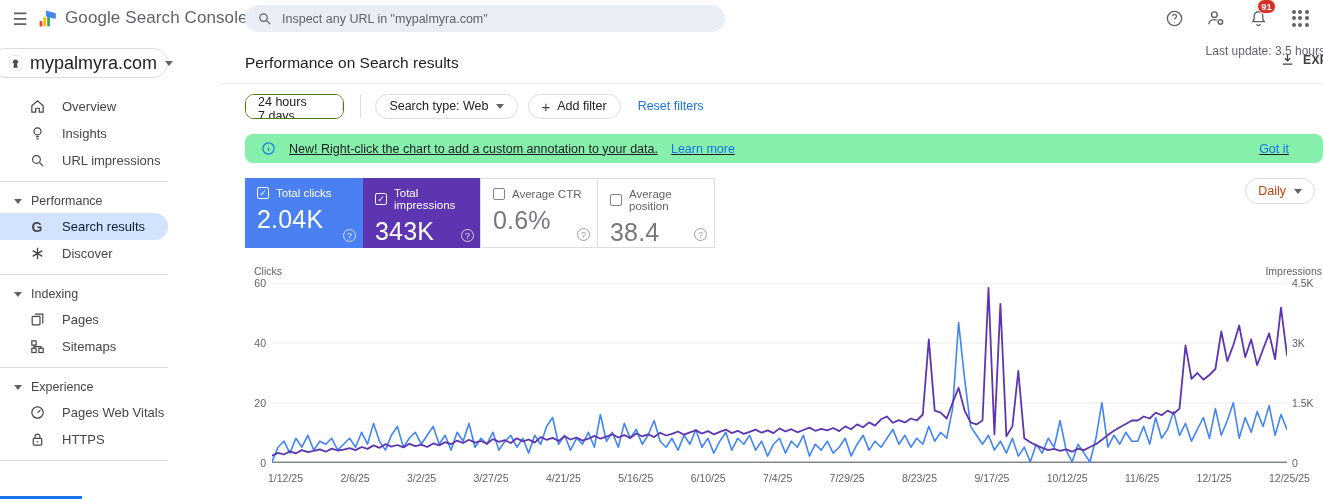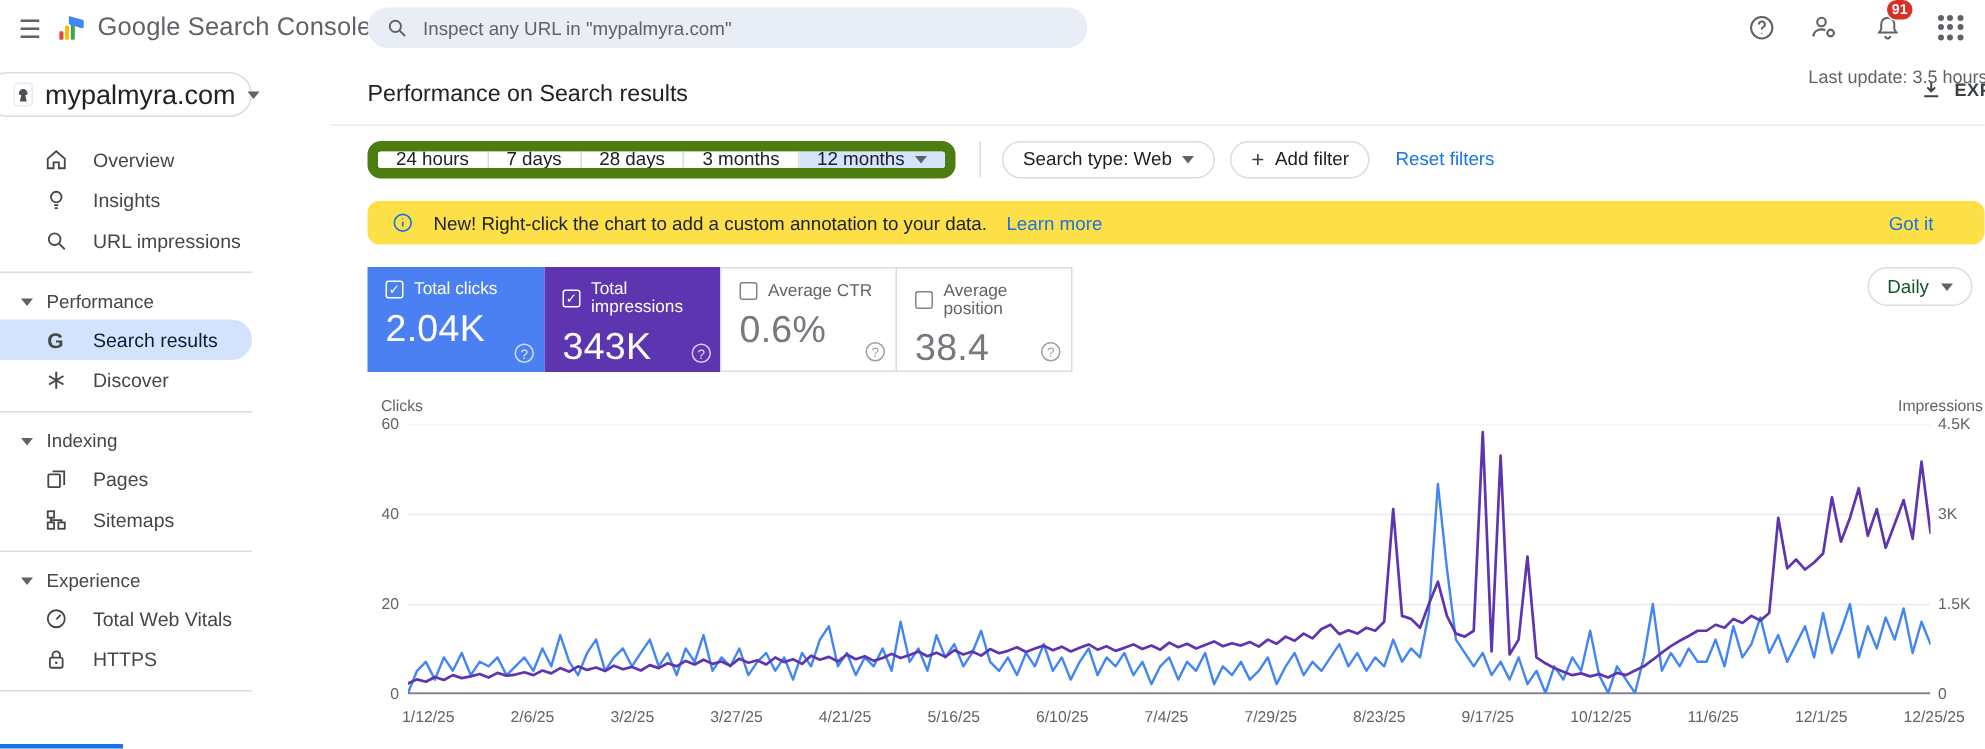--- a/index.html
+++ b/index.html
@@ -46,56 +46,56 @@
   .hscroll { position:absolute; left:0; bottom:0; width:82px; height:3px; background:#1a73e8; }
 
   
   .main { position:absolute; left:220px; top:38px; right:0; bottom:0; background:#fff; }
   .title-row { position:absolute; left:0; top:0; right:0; height:46px; border-bottom:1px solid #e8eaed; }
   .page-title { position:absolute; left:25px; top:16px; font-size:15.5px; color:#202124; }
   .export-btn { position:absolute; left:1060px; top:14px; display:flex; align-items:center; gap:8px;
     font-size:12px; font-weight:bold; color:#3c4043; letter-spacing:.4px; cursor:pointer; white-space:nowrap; }
 
   .filter-row { position:absolute; left:25px; top:55px; right:0; height:26px; display:flex; align-items:center; }
-  .seg-group { display:flex; border:7px solid #4d7c0f; border-radius:9px; overflow:hidden; height:25px; }
+  .seg-group { display:flex; border:1px solid #4d7c0f; border-radius:9px; overflow:hidden; height:25px;flex-direction:column; }
   .seg { padding:0 12px; font-size:12.5px; color:#202124; display:flex; align-items:center; gap:7px;
     border-right:1px solid #dadce0; cursor:pointer; background:#fff; white-space:nowrap; }
   .seg:last-child { border-right:none; }
   .seg.selected { background:#d3e3fd; font-weight:normal; }
   .vsep { width:1px; height:24px; background:#dadce0; margin:0 14px 0 16px; }
   .chip { height:25px; border:1px solid #dadce0; border-radius:13px; display:flex; align-items:center;
     padding:0 13px; font-size:12.5px; gap:7px; cursor:pointer; background:#fff; white-space:nowrap; }
   .chip + .chip { margin-left:10px; }
   .link { color:#1a73e8; font-size:12.5px; cursor:pointer; white-space:nowrap; }
   .reset-link { margin-left:17px; }
   .last-update { position:absolute; right:-2px; top:6px; font-size:12px; color:#5f6368; white-space:nowrap; }
 
-  .banner { position:absolute; left:25px; top:96px; right:0px; height:29px; background:#fde047; border-radius:8px;
-    display:flex; align-items:center; padding:0 16px; gap:13px; font-size:12.5px; color:#202124; }
+  .banner { position:absolute; left:25px; top:96px; right:0px; height:29px; background:#86efac; border-radius:8px;
+    display:flex; align-items:center; padding:0 16px; gap:13px; font-size:12.5px; color:#202124;text-decoration:underline; }
   .banner .spacer { flex:1; }
 
   .cards { position:absolute; left:25px; top:140px; display:flex; }
   .card { width:118px; height:70px; padding:9px 10px 8px 12px; position:relative; cursor:pointer; }
   .card.white { background:#fff; border:1px solid #dadce0; margin-left:-1px; }
   .card-head { display:flex; align-items:center; gap:7px; font-size:11.5px; }
   .card.colored .card-head { color:#fff; }
   .card.white .card-head { color:#5f6368; }
   .card-value { margin-top:6px; font-size:25px; letter-spacing:.2px; }
   .card.colored .card-value { color:#fff; }
   .card.white .card-value { color:#75797e; }
   .checkbox { width:12px; height:12px; border-radius:2px; display:flex; align-items:center; justify-content:center;
     font-size:9px; line-height:1; flex:none; }
   .checkbox.checked { border:1.5px solid #fff; color:#fff; }
   .checkbox.unchecked { border:1.5px solid #80868b; color:transparent; }
   .qmark { position:absolute; right:7px; bottom:6px; width:13px; height:13px; border-radius:50%;
     font-size:9px; display:flex; align-items:center; justify-content:center; }
   .card.colored .qmark { border:1.2px solid rgba(255,255,255,.75); color:rgba(255,255,255,.85); }
   .card.white .qmark { border:1.2px solid #9aa0a6; color:#9aa0a6; }
   .daily-pill { position:absolute; right:8px; top:140px; height:16px; border:1px solid #dadce0; border-radius:13px;
-    display:flex; align-items:center; padding:12px 12px; gap:8px; font-size:12.5px; color:#14532d; cursor:pointer; }
+    display:flex; align-items:center; padding:12px 12px; gap:8px; font-size:12.5px; color:#c2410c; cursor:pointer; }
 
   
   .axis-title { position:absolute; font-size:10.5px; color:#5f6368; }
   .plot { position:absolute; left:52px; top:245px; width:1015px; height:180px; }
   .plot svg { width:100%; height:100%; display:block; }
   .ytick { position:absolute; font-size:10.5px; color:#5f6368; }
   .ytick.left { left:0; width:46px; text-align:right; }
   .ytick.right { left:1072px; }
   .xticks { position:absolute; left:28px; top:434px; width:1062px; display:flex; justify-content:space-between; }
   .xticks span { font-size:10.5px; color:#5f6368;margin-left:20px; }
@@ -251,21 +251,21 @@
       <span class="caret"></span>
       <span>Experience</span>
     </div>
     <div class="nav-item">
       <span class="nav-icon">
         <svg width="17" height="17" viewBox="0 0 24 24" fill="none" stroke="#444746" stroke-width="1.7">
             <circle cx="12" cy="12" r="8"></circle>
             <path d="M12 12.5 L16.2 8.3"></path>
           </svg>
       </span>
-      <span>Total Web Vitals</span>
+      <span>Pages Web Vitals</span>
     </div>
     <div class="nav-item">
       <span class="nav-icon">
         <svg width="17" height="17" viewBox="0 0 24 24" fill="none" stroke="#444746" stroke-width="1.7">
             <rect x="6" y="10.5" width="12" height="9.5" rx="1.5"></rect>
             <path d="M8.5 10.5 V8 a3.5 3.5 0 0 1 7 0 V10.5"></path>
             <circle cx="12" cy="15.2" r="1.2" fill="#444746" stroke="none"></circle>
           </svg>
       </span>
       <span>HTTPS</span>

